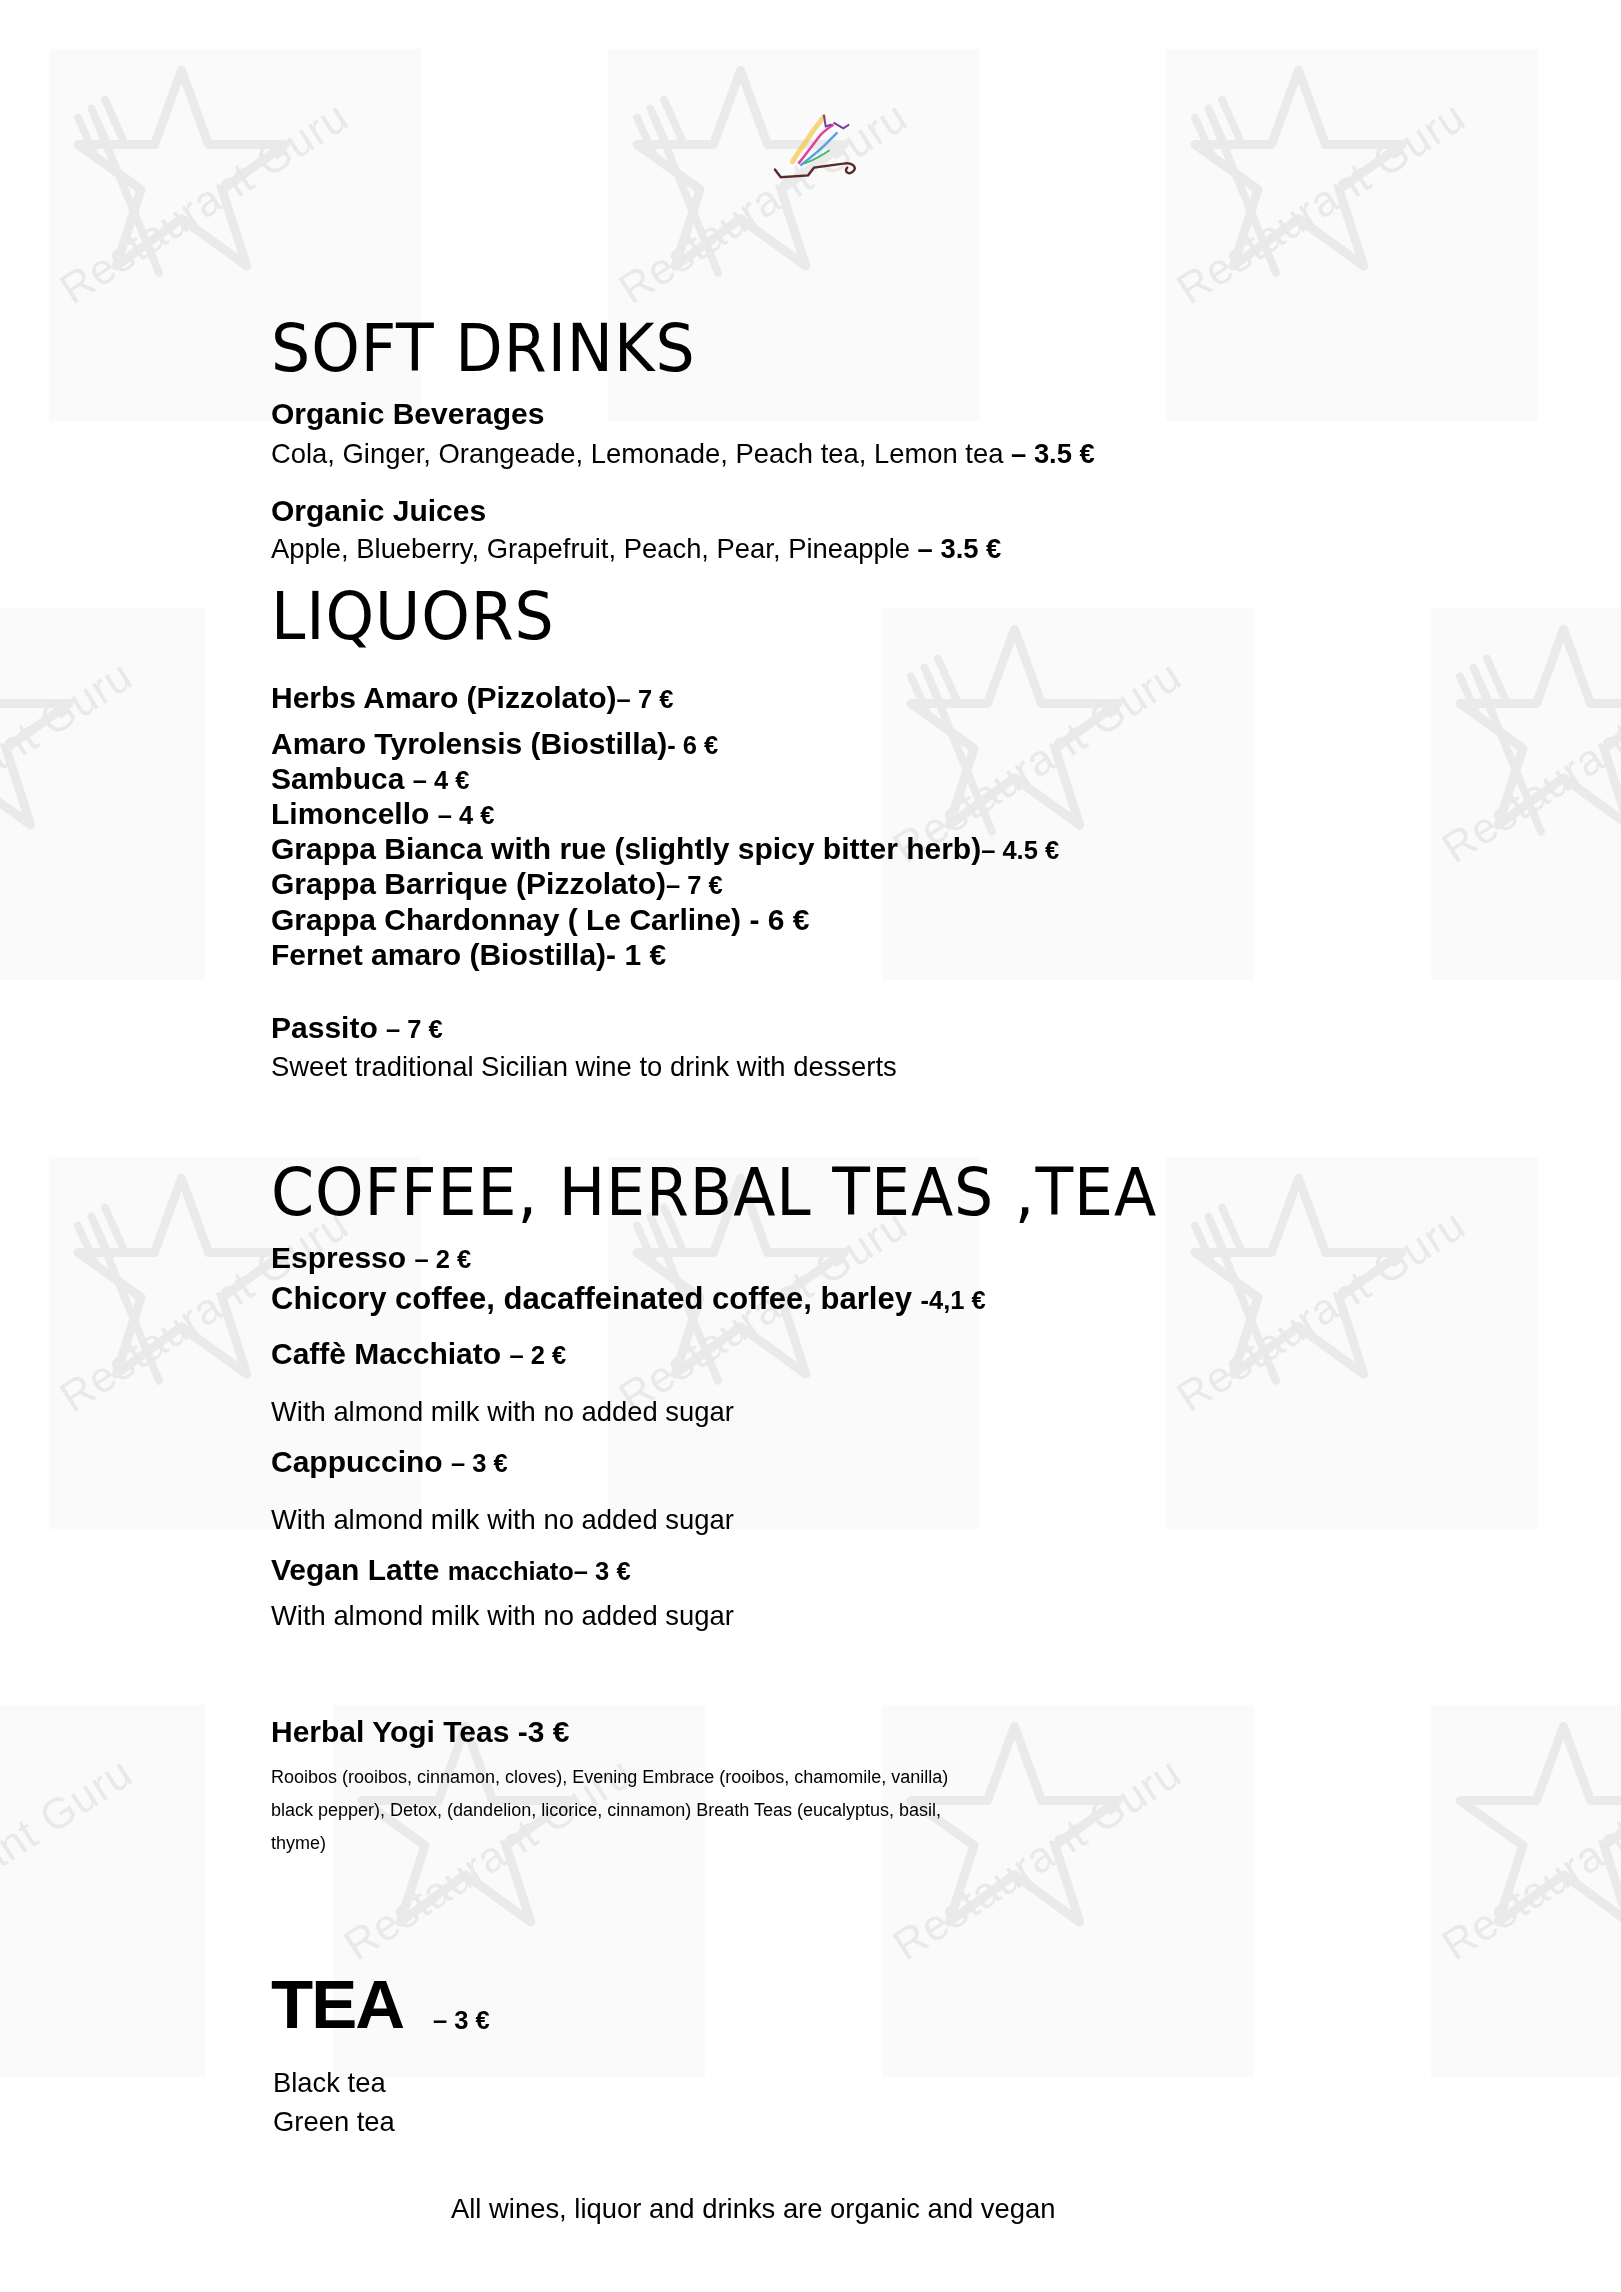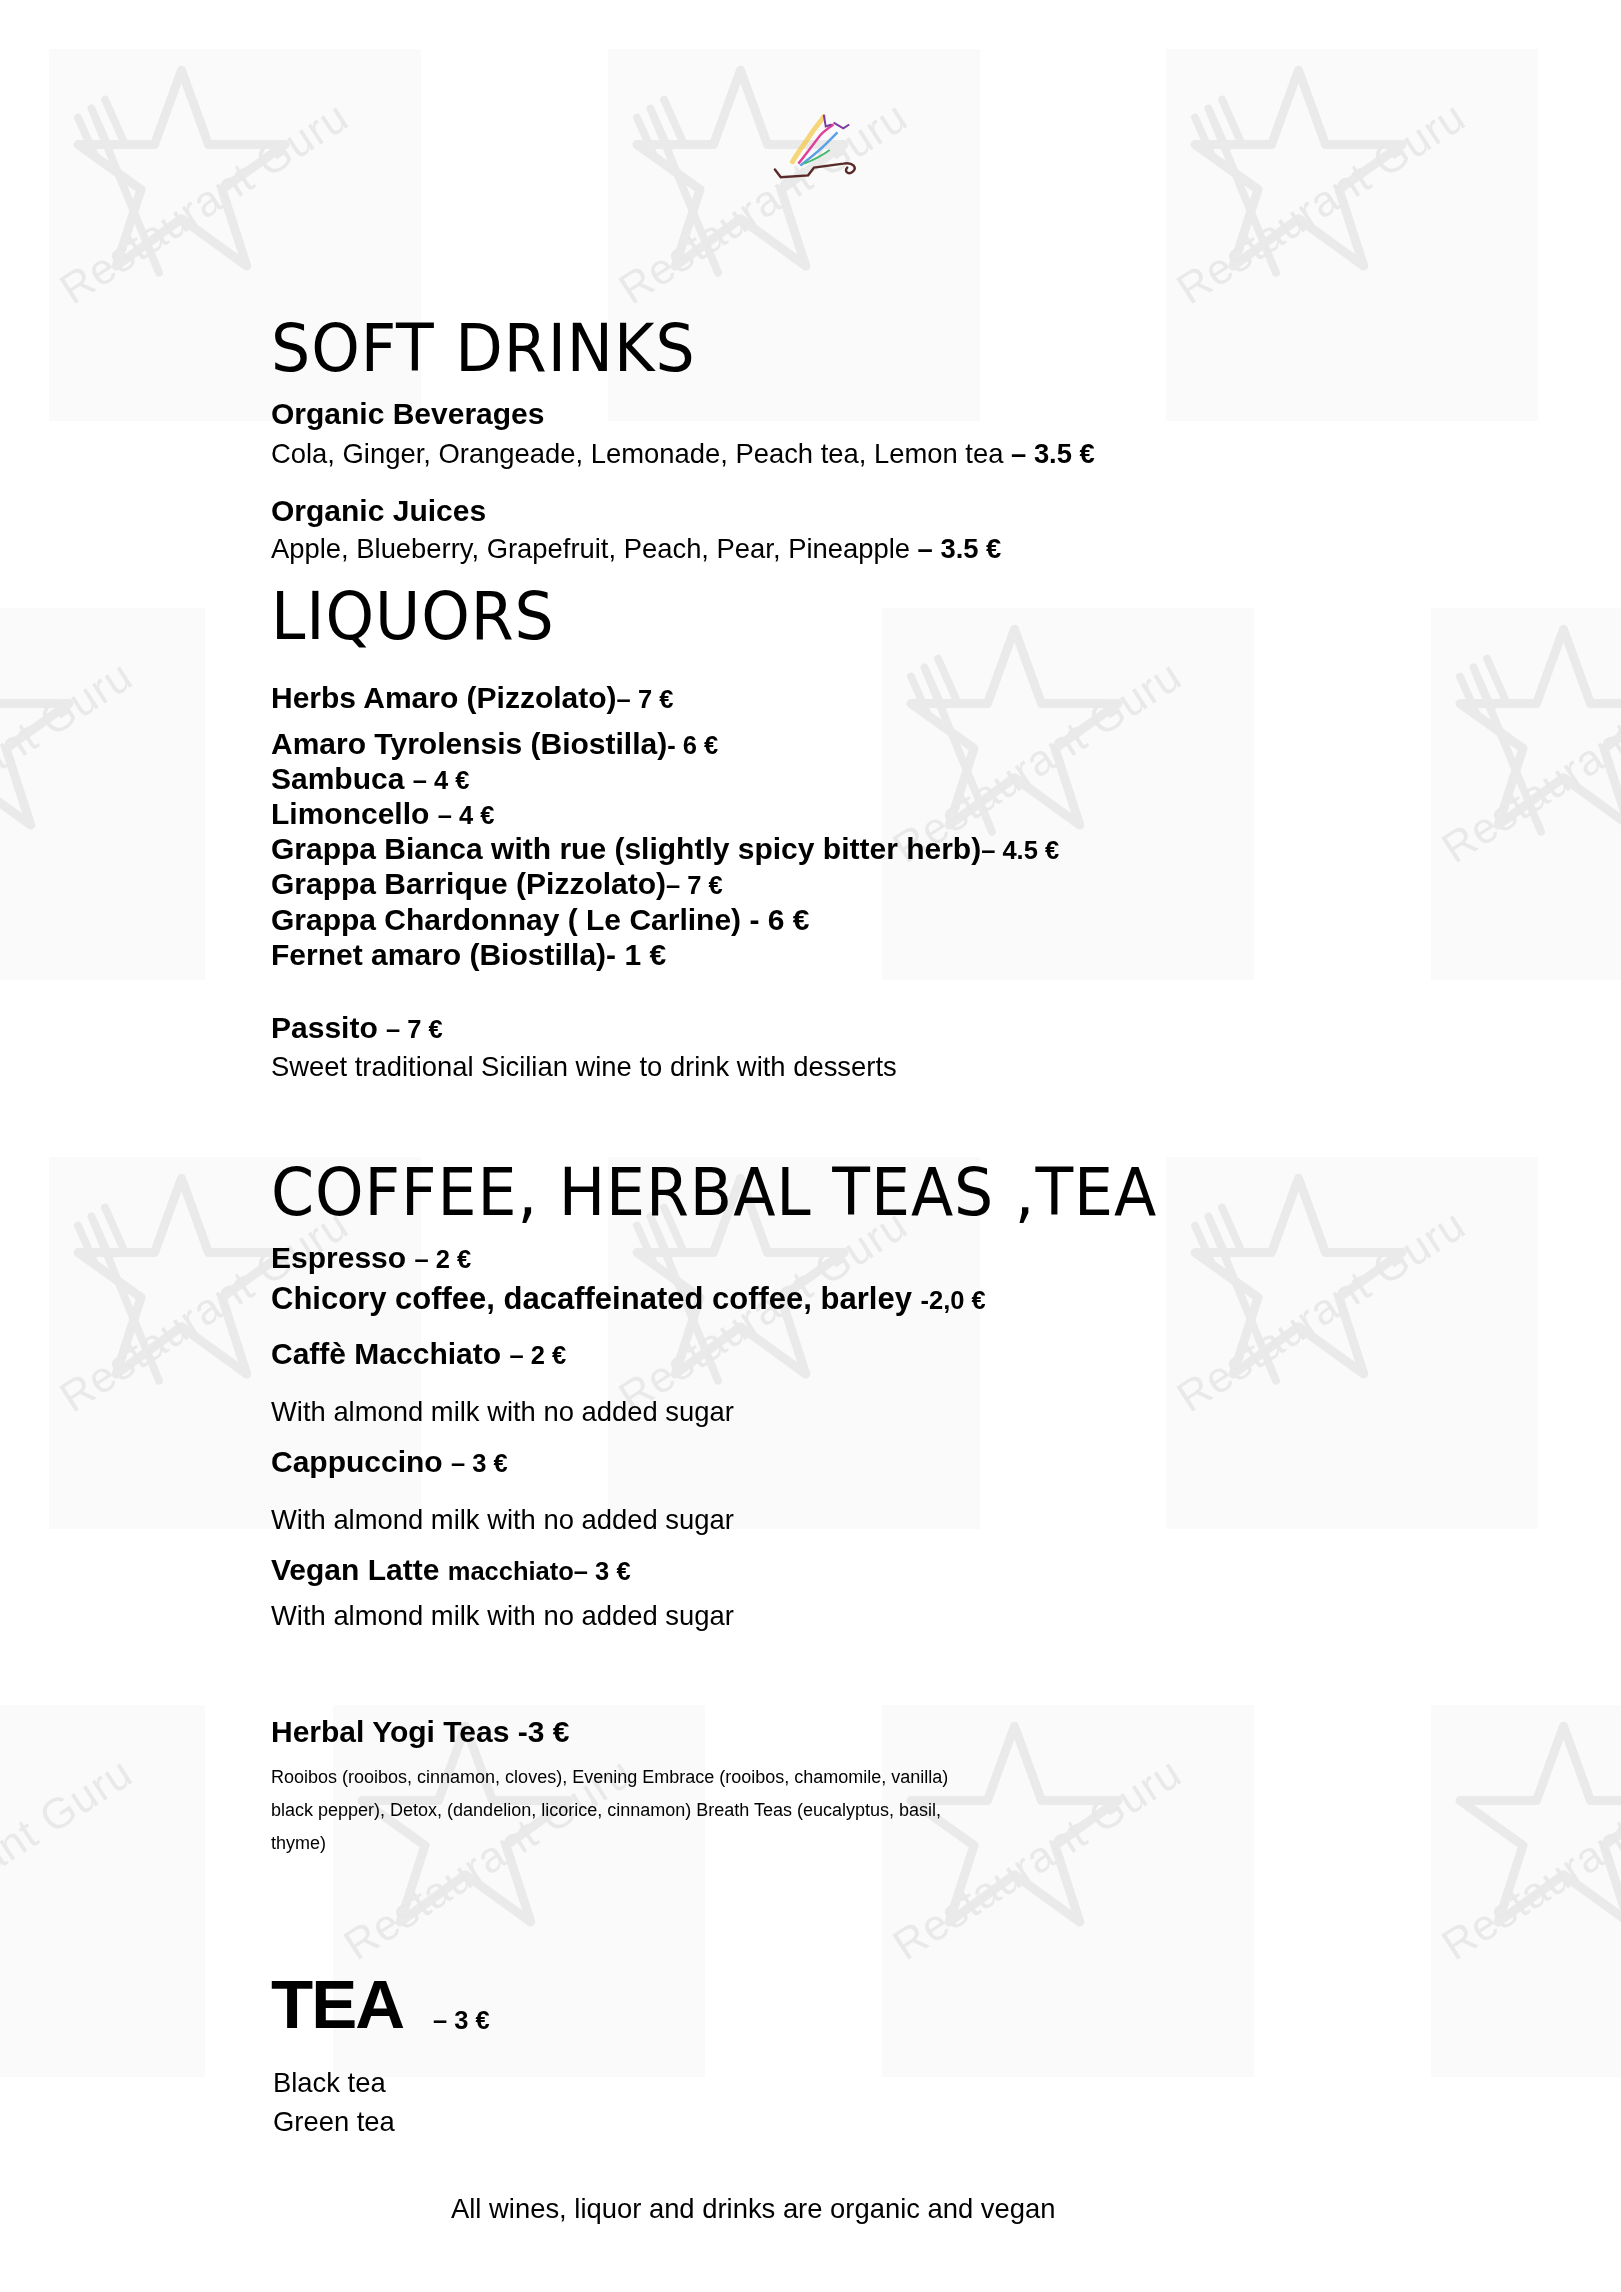--- a/index.html
+++ b/index.html
@@ -154,21 +154,21 @@
   <div class="liq-line" style="top:869px;"><span>Grappa Barrique (Pizzolato)</span><span class="liq-price">– 7 €</span></div>
   <div class="liq-line" style="top:905px;"><span>Grappa Chardonnay ( Le Carline) - 6 €</span><span></span></div>
   <div class="liq-line" style="top:940px;"><span>Fernet amaro (Biostilla)- 1 €</span><span></span></div>
 
   <div class="liq-line" style="top:1013px;"><span>Passito </span><span class="liq-price">– 7 €</span></div>
   <div class="item-desc" style="top:1050px;">Sweet traditional Sicilian wine to drink with desserts</div>
 
   <div class="h1" style="top:1160px;">COFFEE, HERBAL TEAS ,TEA</div>
 
   <div class="liq-line" style="top:1243px;"><span>Espresso </span><span class="liq-price">– 2 €</span></div>
-  <div class="liq-line" style="top:1283px;font-size:31px;"><span>Chicory coffee, dacaffeinated coffee, barley </span><span class="liq-price">-2,0 €</span></div>
+  <div class="liq-line" style="top:1283px;font-size:31px;"><span>Chicory coffee, dacaffeinated coffee, barley </span><span class="liq-price">-4,1 €</span></div>
 
   <div class="liq-line" style="top:1339px;"><span>Caffè Macchiato </span><span class="liq-price">– 2 €</span></div>
   <div class="item-desc" style="top:1395px;">With almond milk with no added sugar</div>
 
   <div class="liq-line" style="top:1447px;"><span>Cappuccino </span><span class="liq-price">– 3 €</span></div>
   <div class="item-desc" style="top:1503px;">With almond milk with no added sugar</div>
 
   <div class="liq-line" style="top:1555px;"><span>Vegan Latte </span><span class="liq-price">macchiato– 3 €</span></div>
   <div class="item-desc" style="top:1599px;">With almond milk with no added sugar</div>
 

